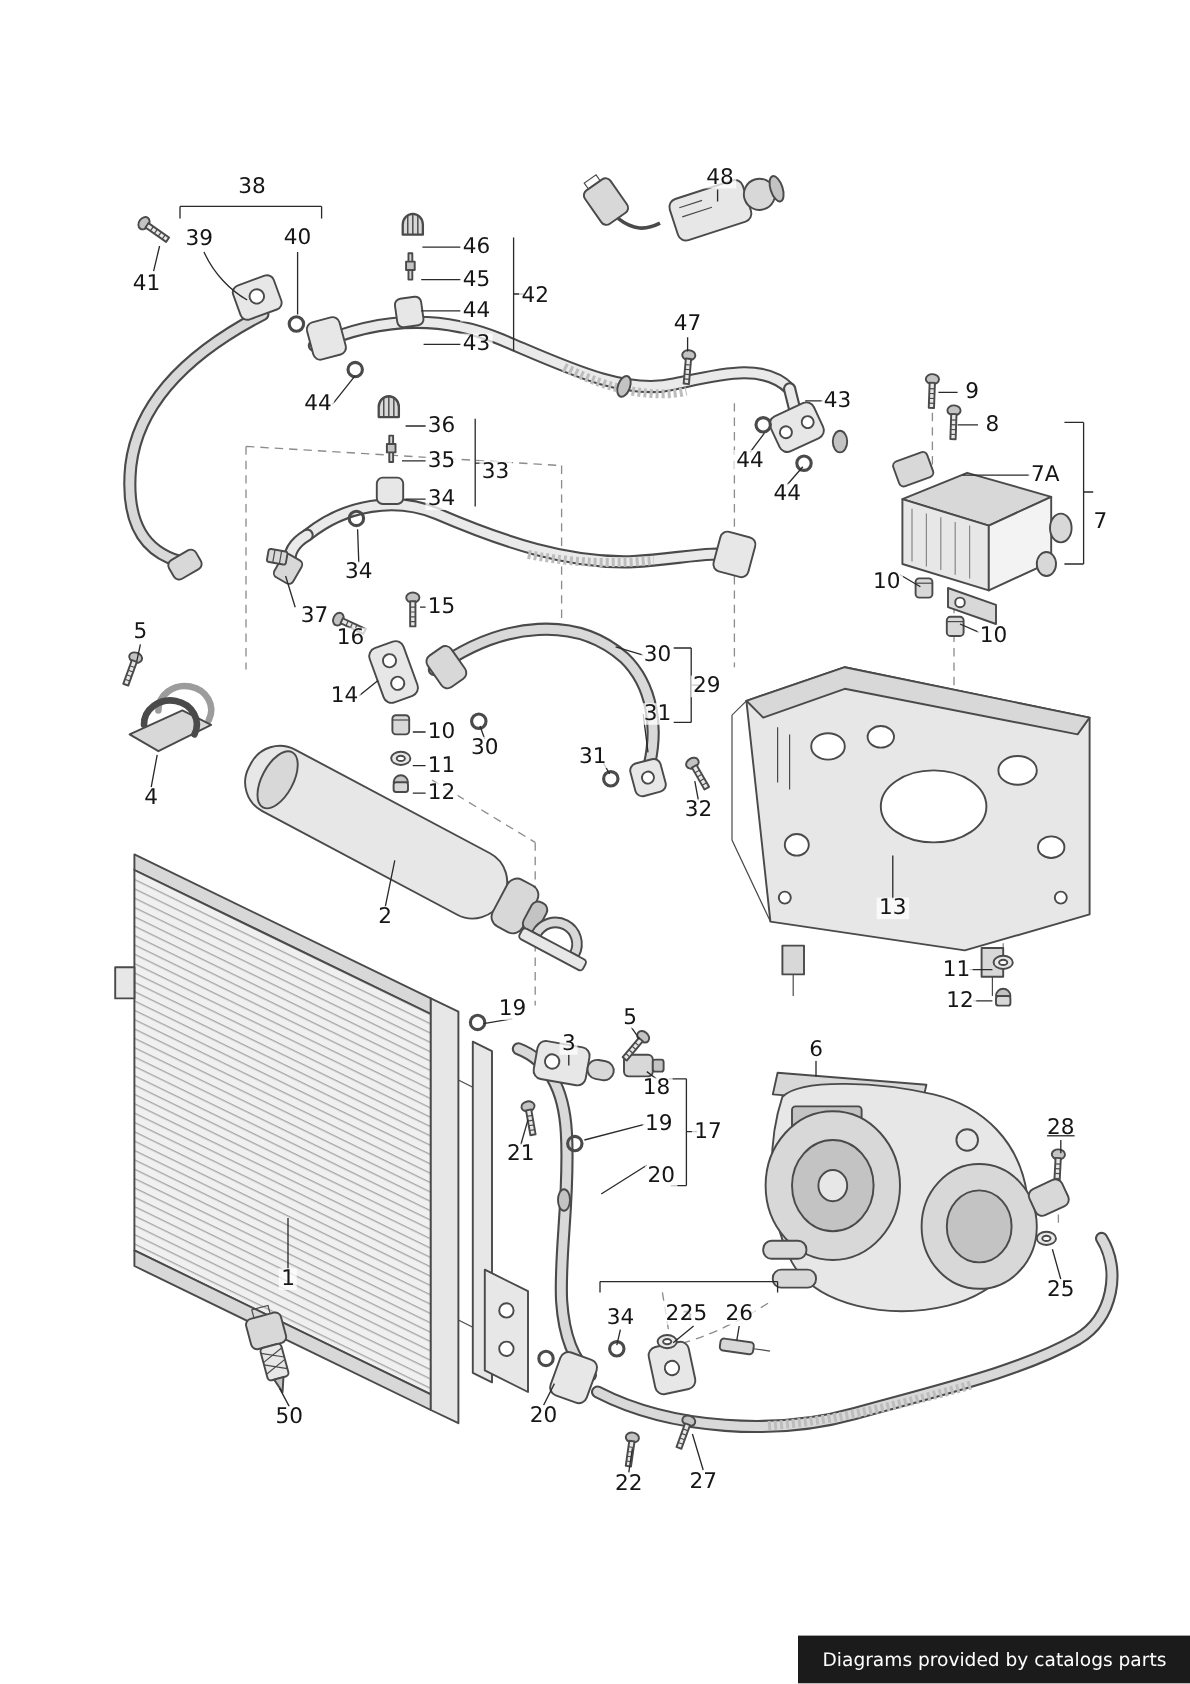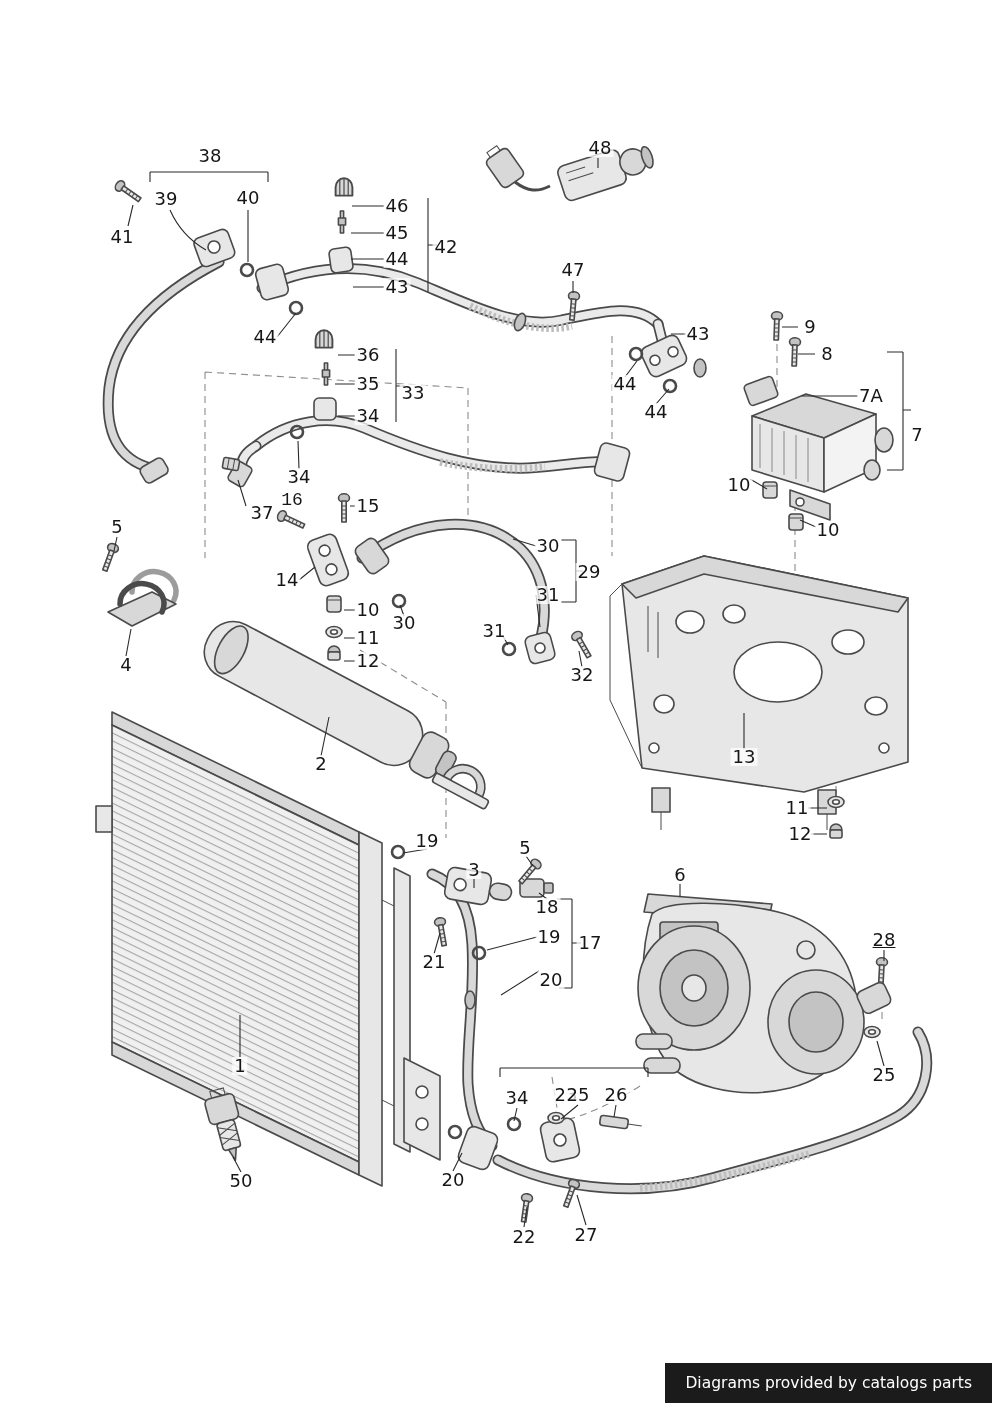--- a/index.html
+++ b/index.html
@@ -354,21 +354,21 @@
       <span class="callout" style="left: 368px; top: 384px;">35</span>
       <span class="callout" style="left: 413px; top: 393px;">33</span>
       <span class="callout" style="left: 368px; top: 416px;">34</span>
       <span class="callout" style="left: 625px; top: 384px;">44</span>
       <span class="callout" style="left: 656px; top: 412px;">44</span>
       <span class="callout" style="left: 871px; top: 396px;">7A</span>
       <span class="callout" style="left: 917px; top: 435px;">7</span>
       <span class="callout" style="left: 739px; top: 485px;">10</span>
       <span class="callout" style="left: 234px; top: 513px; margin-left: 28px;">37</span>
       <span class="callout" style="left: 299px; top: 477px;">34</span>
-      <span class="callout" style="left: 292px; top: 500px; font-family: Liberation Mono, monospace;">16</span>
+      <span class="callout" style="left: 292px; top: 532px;">16</span>
       <span class="callout" style="left: 368px; top: 506px;">15</span>
       <span class="callout" style="left: 117px; top: 527px;">5</span>
       <span class="callout" style="left: 548px; top: 546px;">30</span>
       <span class="callout" style="left: 589px; top: 572px;">29</span>
       <span class="callout" style="left: 548px; top: 595px;">31</span>
       <span class="callout" style="left: 828px; top: 530px;">10</span>
       <span class="callout" style="left: 287px; top: 580px; text-align: right;">14</span>
       <span class="callout" style="left: 368px; top: 610px;">10</span>
       <span class="callout" style="left: 368px; top: 638px;">11</span>
       <span class="callout" style="left: 368px; top: 661px;">12</span>

